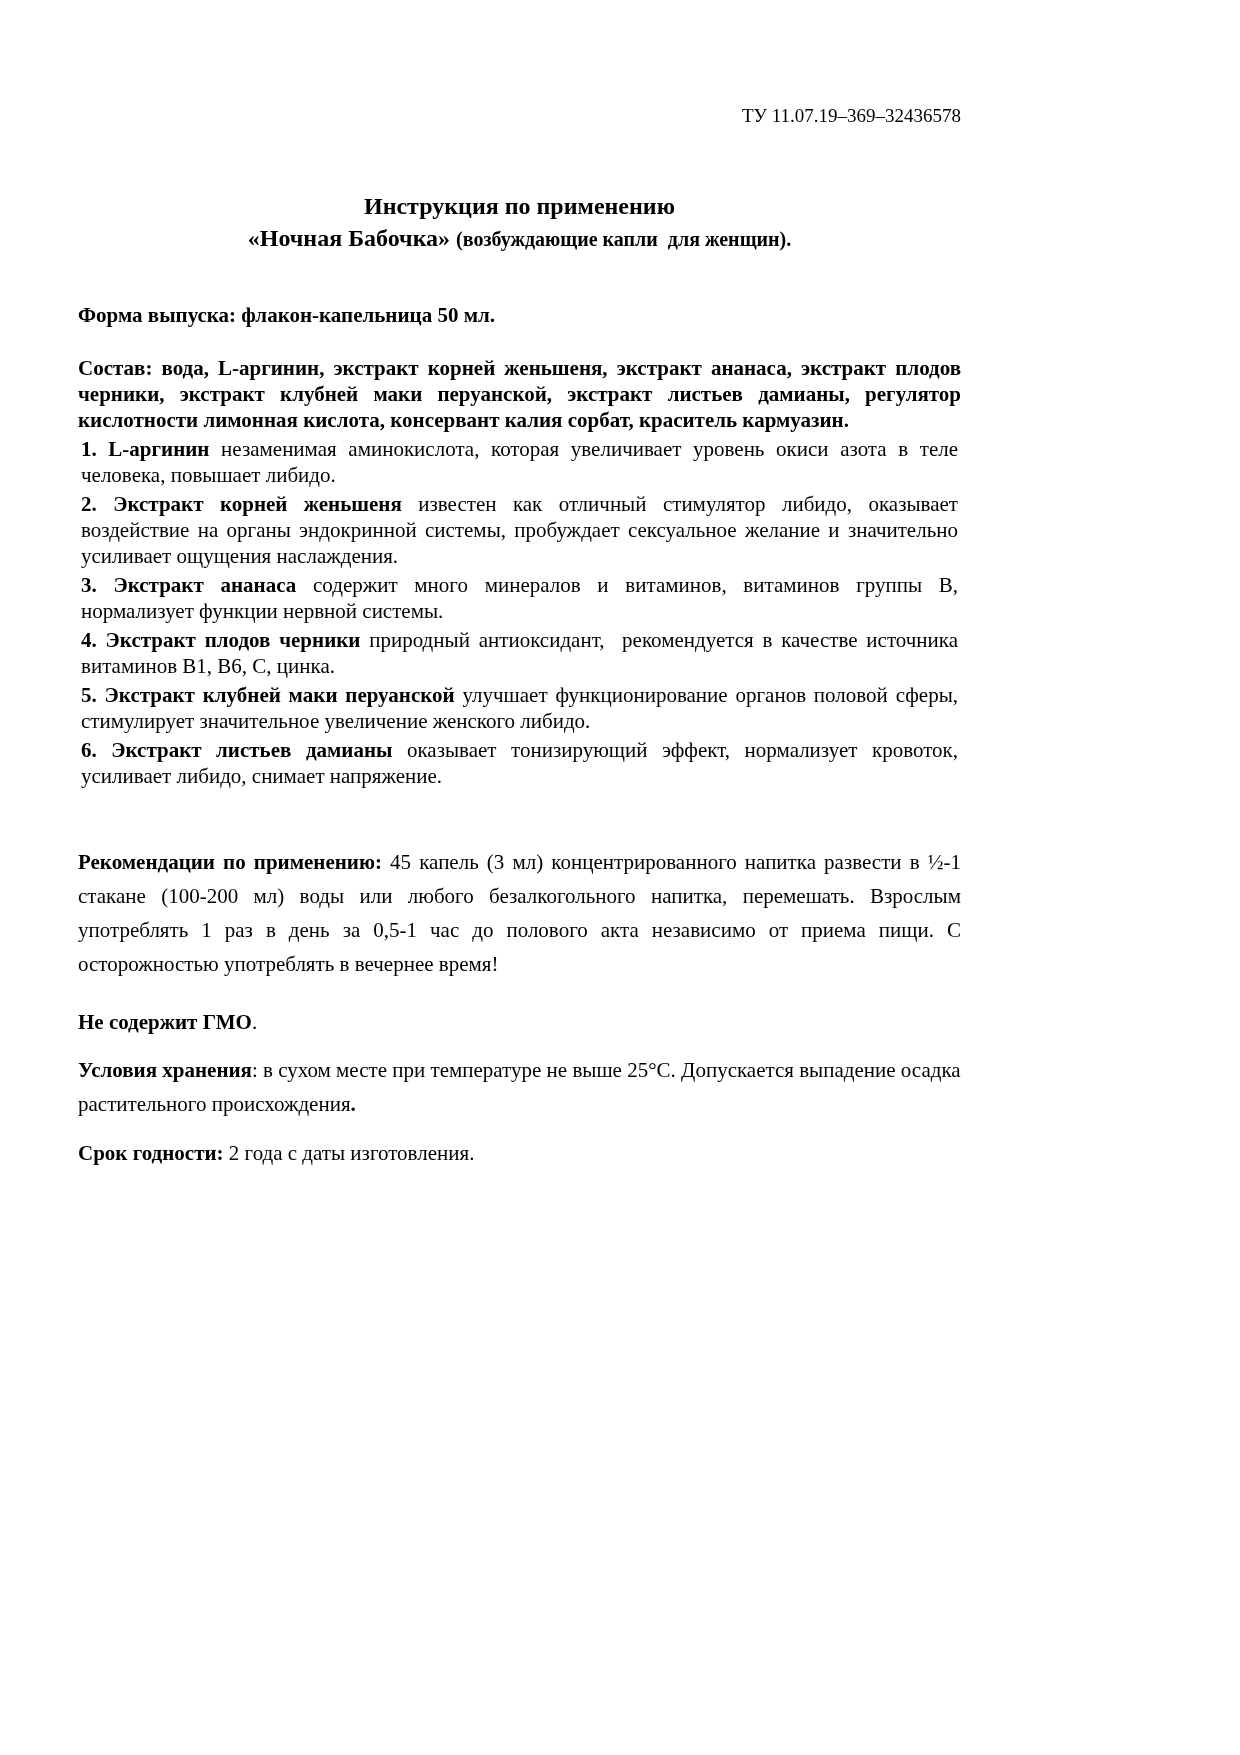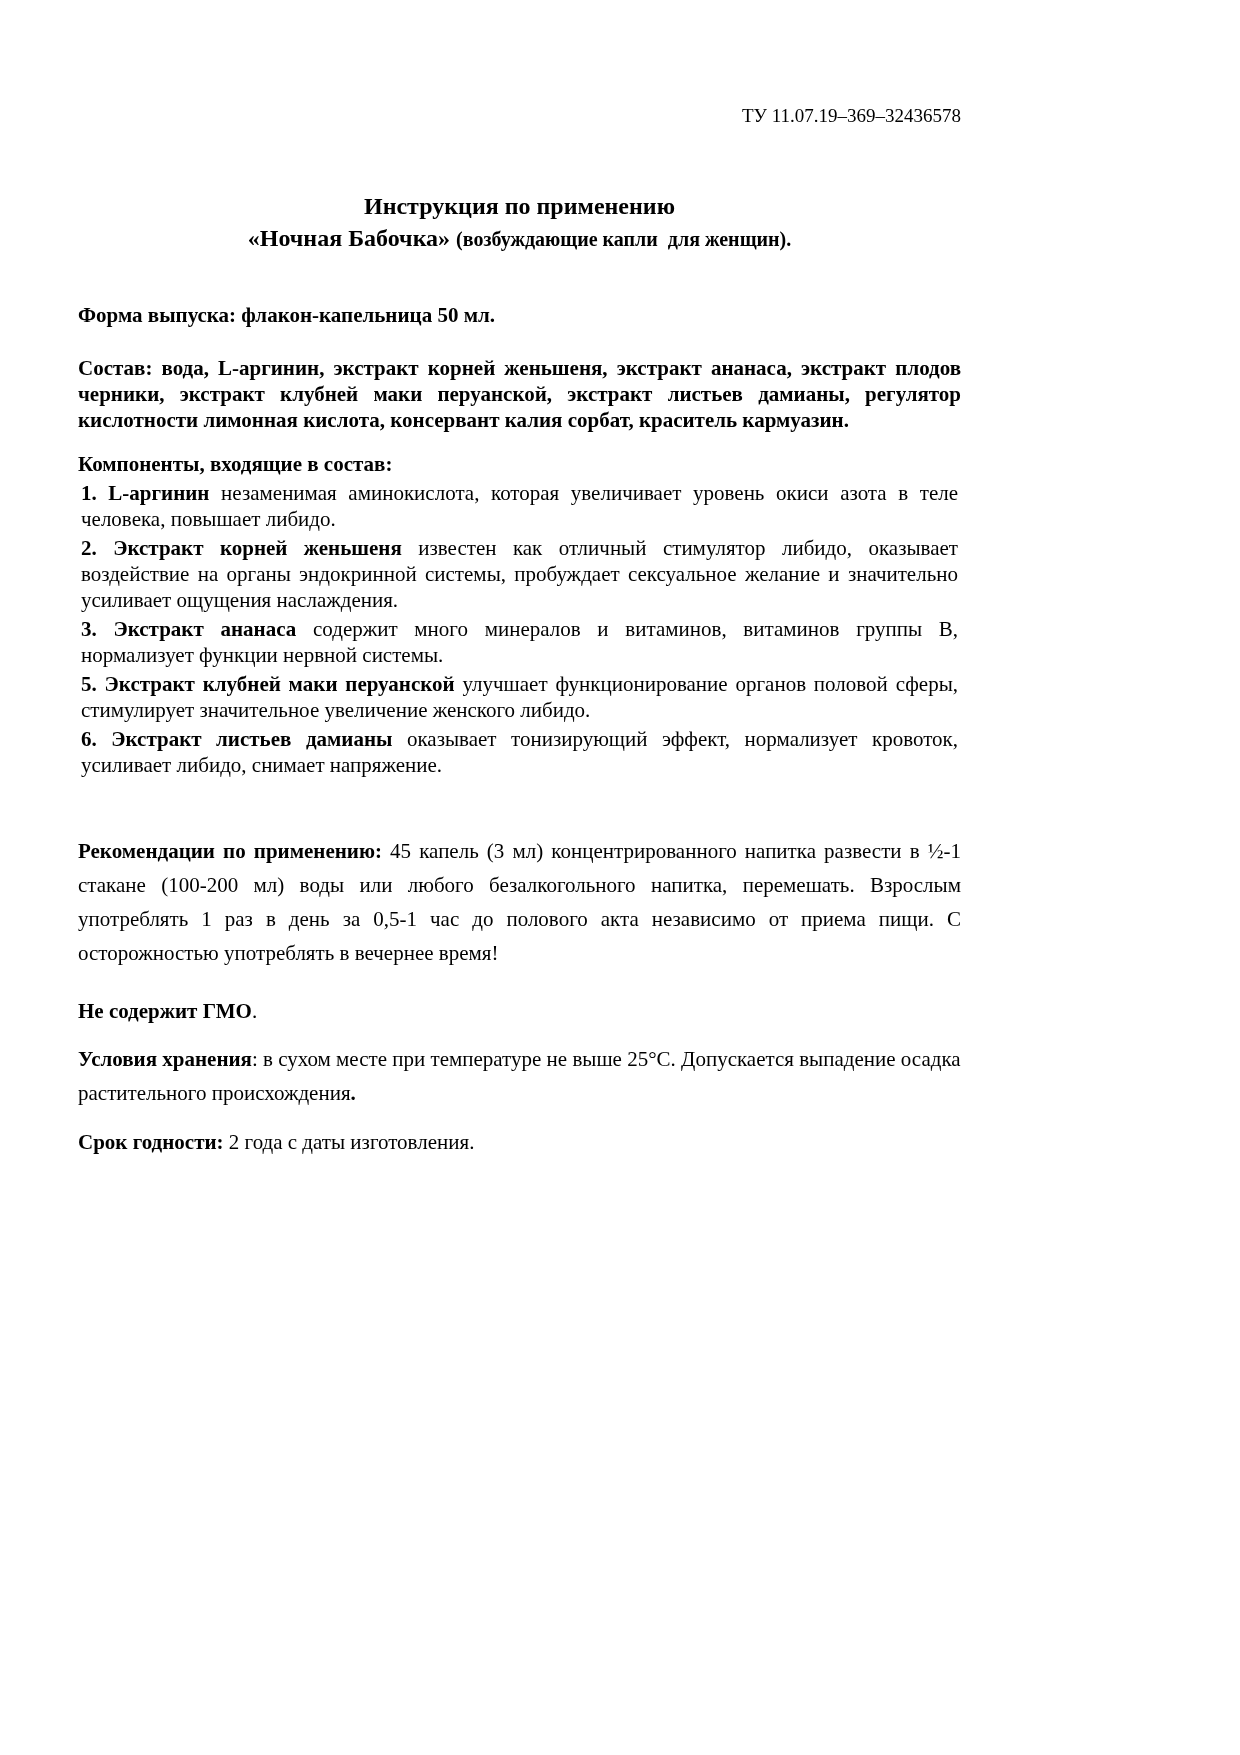--- a/index.html
+++ b/index.html
@@ -90,28 +90,28 @@
 
   <div class="title-block">
     <div class="title-main">Инструкция по применению</div>
     <div class="title-sub"><span>«Ночная Бабочка»</span> <span class="paren">(возбуждающие капли&nbsp; для женщин).</span></div>
   </div>
 
   <p class="para form-line">Форма выпуска: флакон-капельница 50 мл.</p>
 
   <p class="para composition">Состав: вода, L-аргинин, экстракт корней женьшеня, экстракт ананаса, экстракт плодов черники, экстракт клубней маки перуанской, экстракт листьев дамианы, регулятор кислотности лимонная кислота, консервант калия сорбат, краситель кармуазин.</p>
 
-  <p class="para components-header">Компоненты, входящие в состав:</p>
 
   <p class="para component-item"><span class="b">1.</span> <span class="b">L-аргинин</span> <span>незаменимая аминокислота, которая увеличивает уровень окиси азота в теле человека, повышает либидо.</span></p>
 
   <p class="para component-item"><span class="b">2.</span> <span class="b">Экстракт корней женьшеня</span> <span>известен как отличный стимулятор либидо, оказывает воздействие на органы эндокринной системы, пробуждает сексуальное желание и значительно усиливает ощущения наслаждения.</span></p>
 
   <p class="para component-item"><span class="b">3.</span>&nbsp;<span class="b">Экстракт ананаса</span> <span>содержит много минералов и витаминов, витаминов группы В, нормализует функции нервной системы.</span></p>
 
+  <p class="para component-item"><span class="b">4.</span>&nbsp;<span class="b">Экстракт плодов черники</span> <span>природный антиоксидант,&nbsp; рекомендуется в качестве источника витаминов В1, В6, С, цинка.</span></p>
 
   <p class="para component-item"><span class="b">5.</span> <span class="b">Экстракт клубней маки перуанской</span> <span>улучшает функционирование органов половой сферы, стимулирует значительное увеличение женского либидо.</span></p>
 
   <p class="para component-item"><span class="b">6.</span> <span class="b">Экстракт листьев дамианы</span> <span>оказывает тонизирующий эффект, нормализует кровоток, усиливает либидо, снимает напряжение.</span></p>
 
   <p class="para recommendations"><span class="b">Рекомендации по применению:</span> <span>45 капель (3 мл) концентрированного напитка развести в ½-1 стакане (100-200 мл) воды или любого безалкогольного напитка, перемешать. Взрослым употреблять 1 раз в день за 0,5-1 час до полового акта независимо от приема пищи. С осторожностью употреблять в вечернее время!</span></p>
 
   <p class="para gmo"><span class="b">Не содержит ГМО</span><span>.</span></p>
 
   <p class="para storage"><span class="b">Условия хранения</span><span>: в сухом месте при температуре не выше 25°С. Допускается выпадение осадка растительного происхождения</span><span class="b">.</span></p>

